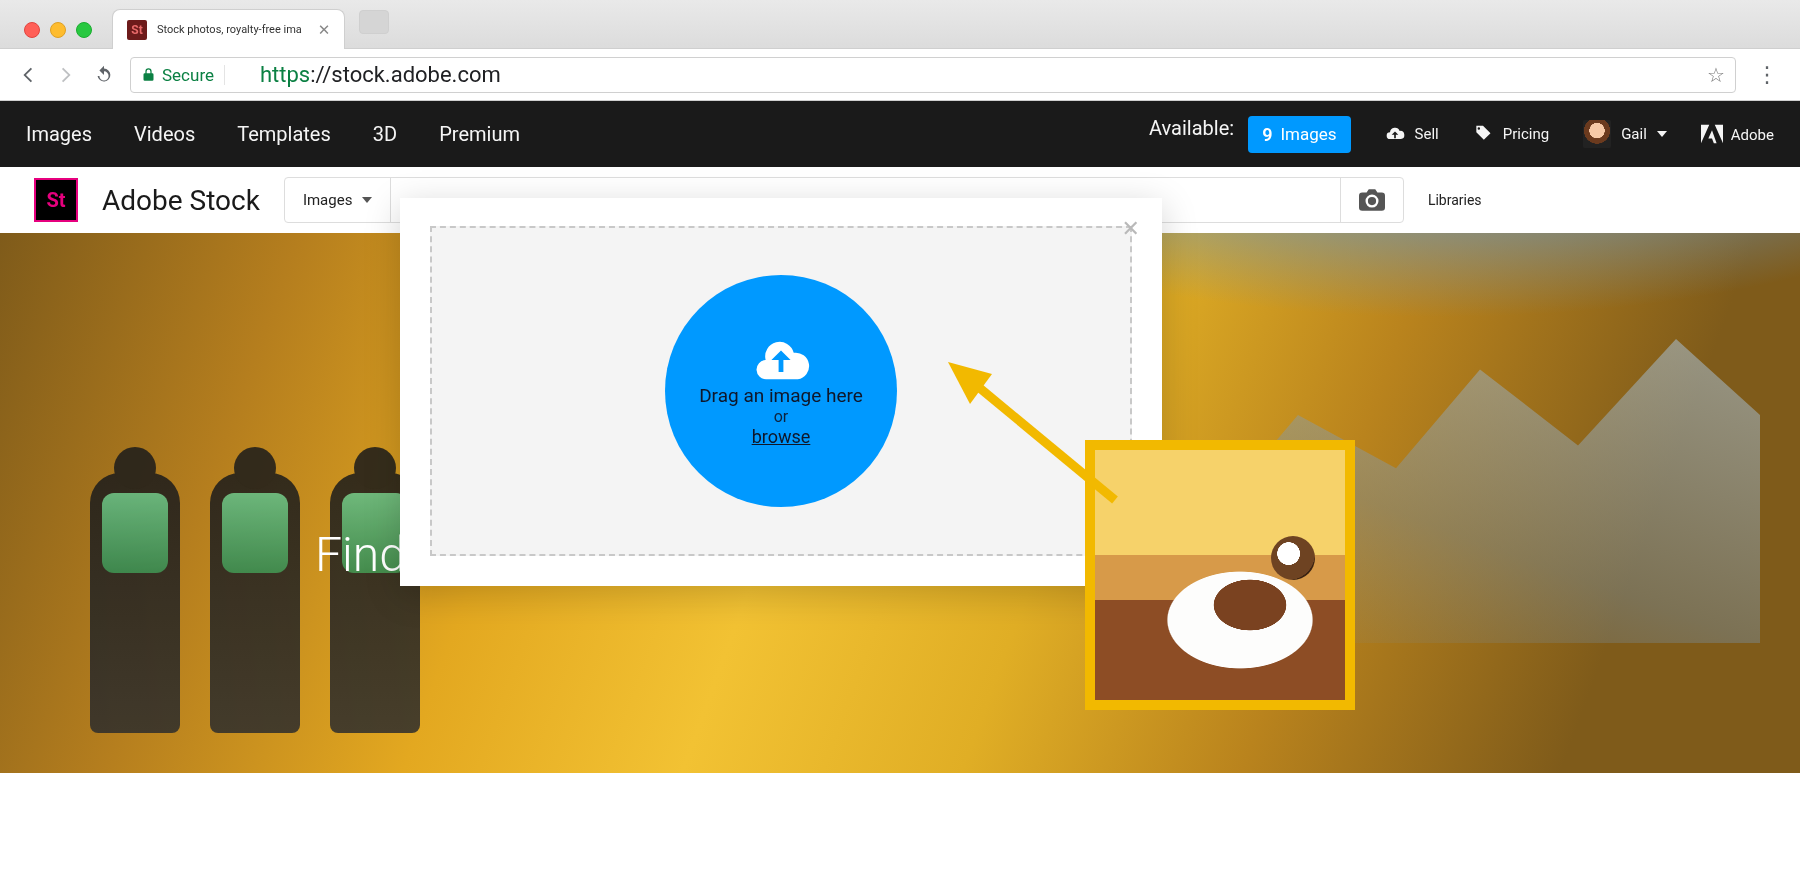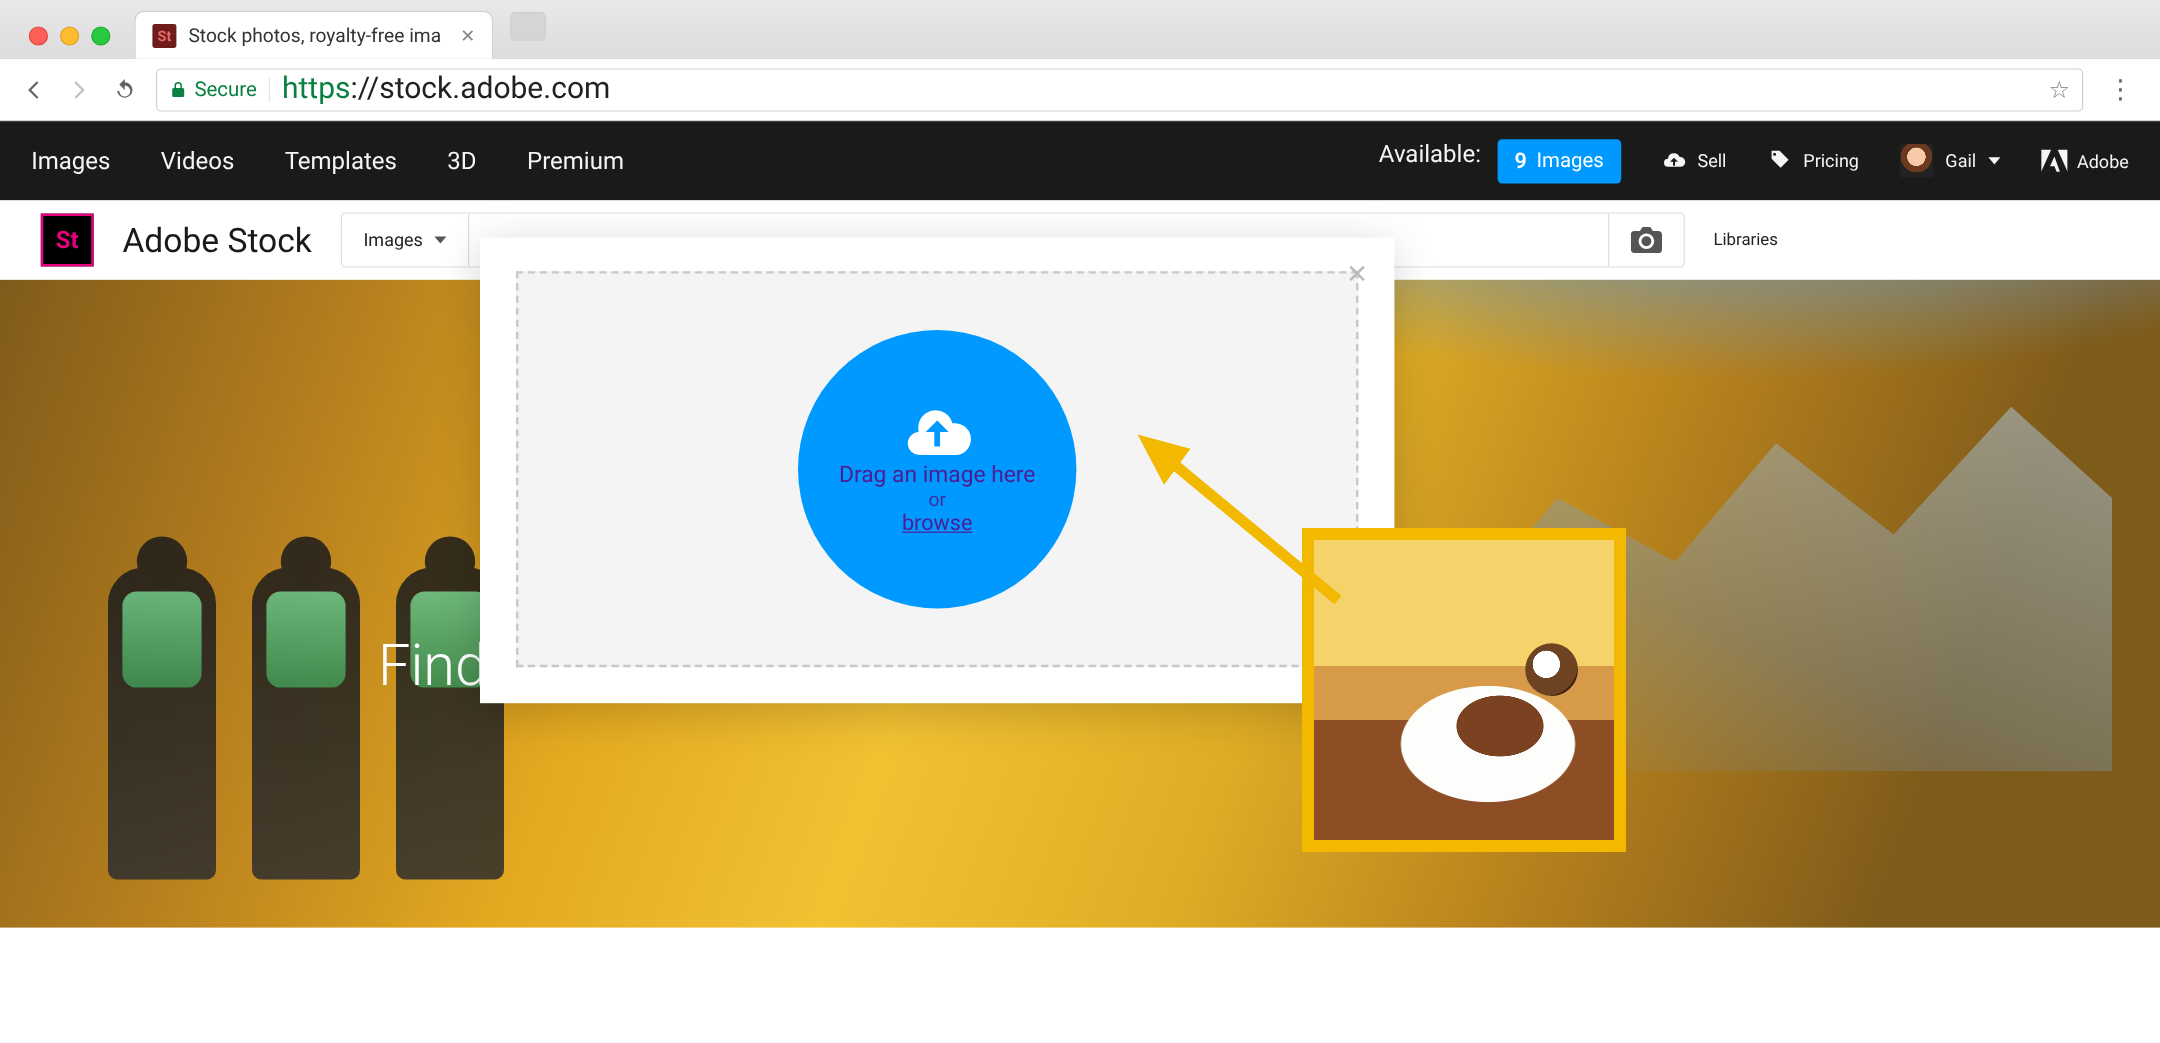--- a/index.html
+++ b/index.html
@@ -47,36 +47,36 @@
   .tab{
     height:40px;max-width:320px;flex:0 0 auto;display:flex;align-items:center;
     background:var(--tab-bg);border:1px solid var(--border);border-bottom:none;
     border-top-left-radius:8px;border-top-right-radius:8px;
     padding:0 14px;gap:10px;position:relative;top:1px;
   }
   .tab .favicon{
     width:20px;height:20px;background:#6d1b1b;font-size:12px;color:#e86a6a;font-weight:700;
     display:flex;align-items:center;justify-content:center;border-radius:2px;
   }
-  .tab .title{font-size:16px;color:#333;white-space:nowrap;overflow:hidden;text-overflow:ellipsis;max-width:220px;}
+  .tab .title{font-size:11px;color:#333;white-space:nowrap;overflow:hidden;text-overflow:ellipsis;max-width:220px;}
   .tab .close{color:#888;font-size:15px;padding-left:6px;cursor:pointer;}
   .newtab{width:30px;height:24px;background:#d5d5d5;border:1px solid var(--border);border-radius:4px;align-self:center;margin-bottom:4px;margin-left:6px;}
   .addrbar{
     display:flex;align-items:center;height:52px;padding:0 16px;gap:14px;background:#fff;
     border-top:1px solid var(--border);
   }
   .nav-icn{width:24px;color:var(--icon-grey);display:flex;align-items:center;justify-content:center;cursor:pointer;}
   .nav-icn.dim{opacity:.4;cursor:default;}
   .addr-field{
     flex:1;display:flex;align-items:center;height:36px;
     border:1px solid var(--addr-border);border-radius:4px;padding:0 10px;gap:10px;
     background:#fff;
   }
   .lock-label{color:var(--lock-green);font-size:17px;border-right:1px solid #e4e4e4;padding-right:10px;display:flex;align-items:center;gap:6px;}
-  .url{font-size:25px;}
+  .url{font-size:22px;margin-left:25px;}
   .url .proto{color:var(--url-green);}
   .url .rest{color:var(--url-dark);}
   .star{margin-left:auto;color:#7b7b7b;font-size:20px;}
   .kebab{color:var(--icon-grey);font-size:22px;padding:0 6px;}
   
   .topnav{
     background:var(--topnav-bg);color:var(--topnav-text);height:66px;
     display:flex;align-items:center;padding:0 26px;white-space:nowrap;
   }
   .topnav .left, .topnav .right{display:flex;align-items:center;gap:40px;}
@@ -138,21 +138,21 @@
     box-shadow:0 8px 34px var(--popover-shadow);padding:28px 30px 30px 30px;z-index:5;
   }
   .popover .close{position:absolute;top:18px;right:22px;color:#b9b9b9;font-size:22px;cursor:pointer;}
   .popover-title{display:flex;align-items:center;gap:12px;color:#555;font-size:21px;margin-bottom:22px;}
   .popover-title svg{fill:#6b6b6b;}
   .dropzone{
     height:330px;border:2px dashed var(--dashed);background:#f4f4f4;
     display:flex;align-items:center;justify-content:center;
   }
   .dz-circle{
-    width:232px;height:232px;border-radius:50%;background:var(--blue);color:#4c1d95;
+    width:232px;height:232px;border-radius:50%;background:var(--blue);color:#0f172a;
     display:flex;flex-direction:column;align-items:center;justify-content:center;gap:0;
     cursor:pointer;
   }
   .dz-circle svg{fill:#fff;}
   .dz-text{font-size:19px;}
   .dz-or{font-size:16px;opacity:.9;}
   .dz-browse{font-size:18px;text-decoration:underline;}
   
   .drag-thumb{
     position:absolute;left:1085px;top:440px;width:270px;height:270px;border:10px solid var(--annotation-yellow);

